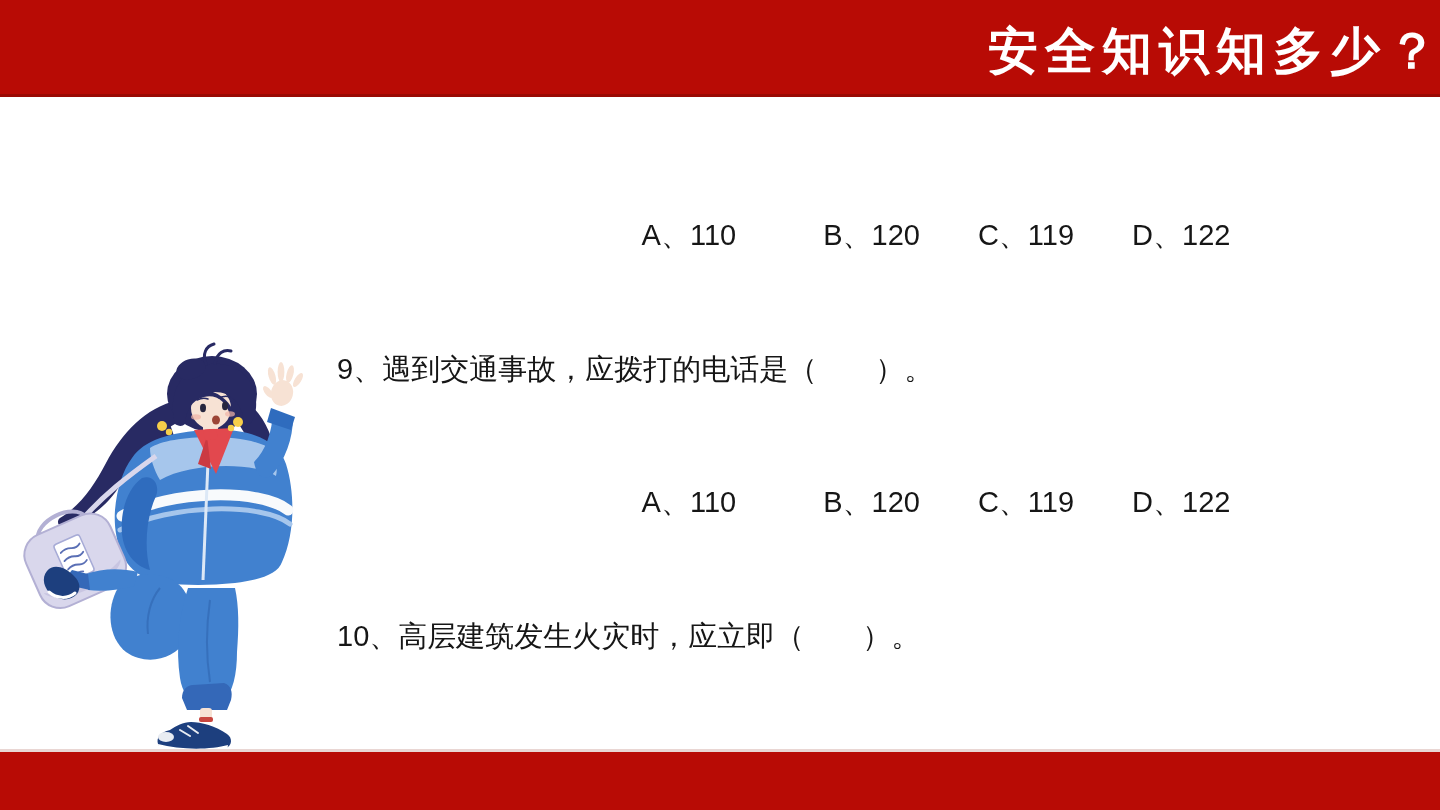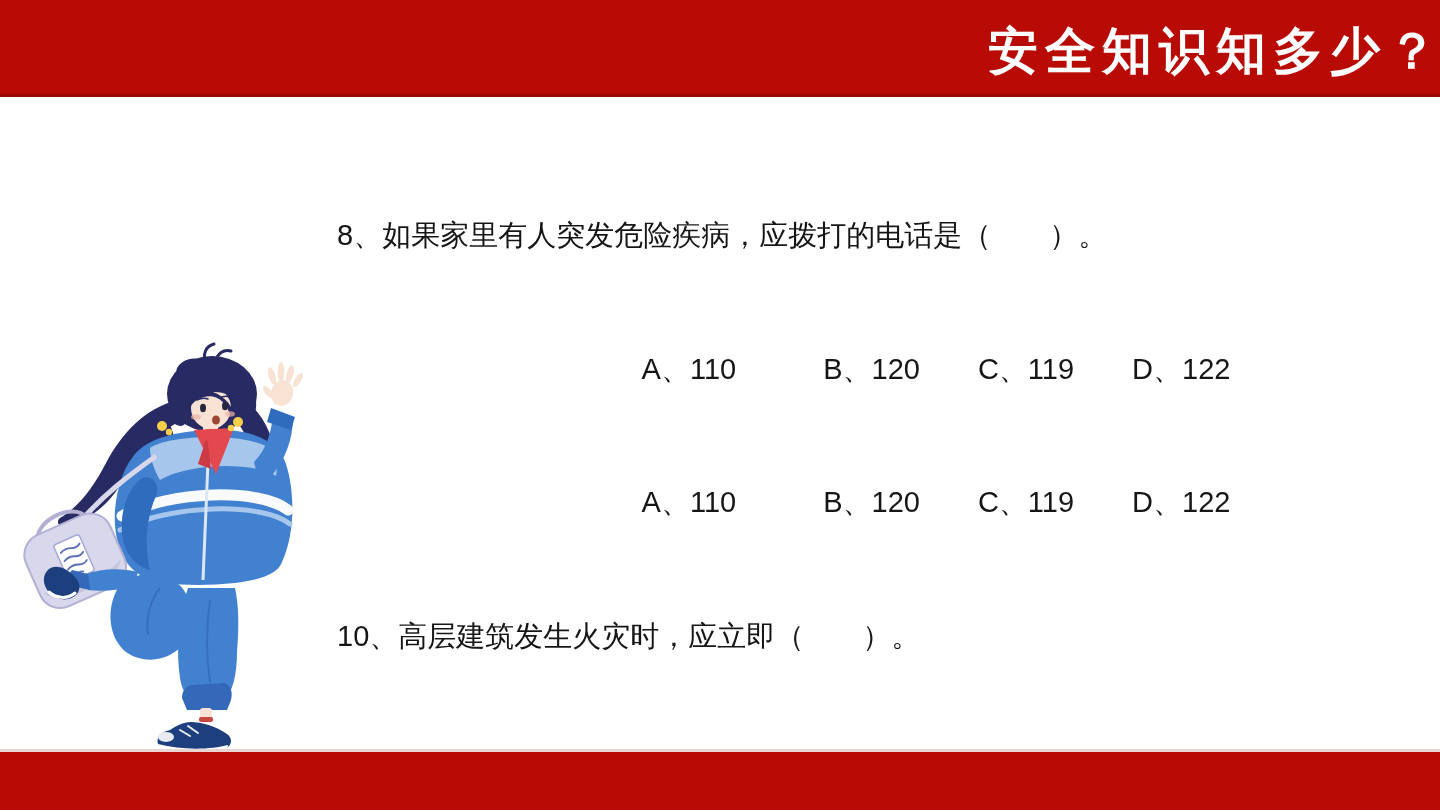--- a/index.html
+++ b/index.html
@@ -30,22 +30,22 @@
 </head>
 <body>
 
 <div class="slide">
 
   <div class="banner banner-top">
     <h1 class="slide-title">安全知识知多少？</h1>
   </div>
 
   <div class="quiz">
-    <div class="line">8、如果家里有人突发危险疾病，应拨打的电话是（　　）。</div>
     <div class="line ind-a">A、110　　　B、120　　C、119　　D、122</div>
+    <div class="line">9、遇到交通事故，应拨打的电话是（　　）。</div>
     <div class="line ind-a">A、110　　　B、120　　C、119　　D、122</div>
     <div class="line">10、高层建筑发生火灾时，应立即（　　）。</div>
     
     
     
     
     
     
     
     

